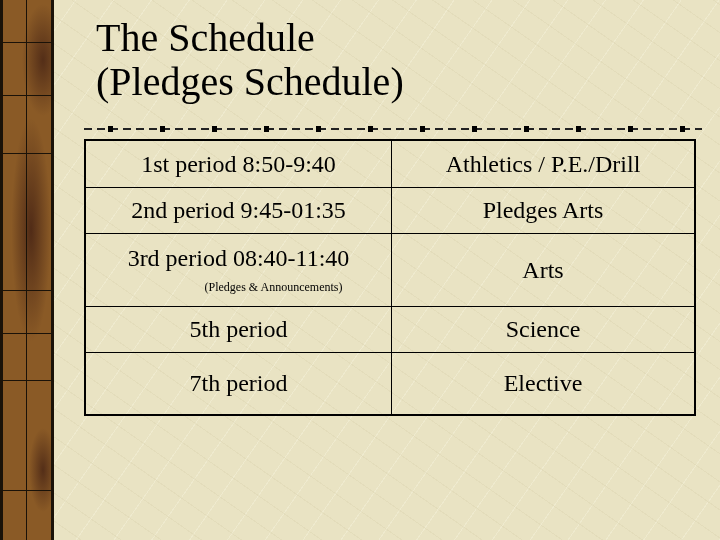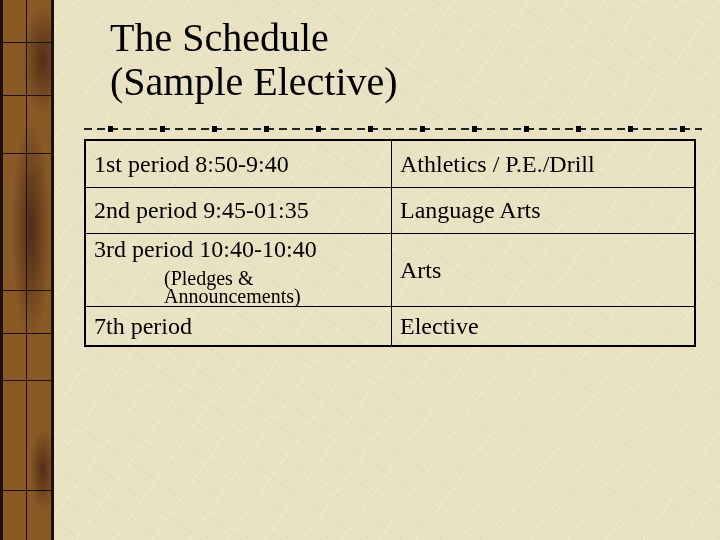--- a/index.html
+++ b/index.html
@@ -11,47 +11,47 @@
     font-family:"Liberation Serif", "DejaVu Serif", serif; color:#000; }
   .strip { position:absolute; left:0; top:0; width:54px; height:540px;
     background:#8a5a26;
     background-image:
       radial-gradient(ellipse 30px 80px at 40px 60px, rgba(70,35,20,0.8), transparent 70%),
       radial-gradient(ellipse 28px 160px at 28px 230px, rgba(70,35,20,0.85), transparent 70%),
       radial-gradient(ellipse 20px 60px at 40px 470px, rgba(70,35,20,0.8), transparent 70%);
     border-left:3px solid #1a1208; border-right:3px solid #1a1208; box-sizing:border-box; }
   .strip .vline { position:absolute; left:23px; top:0; width:1px; height:540px; background:#1a1208; }
   .strip .hline { position:absolute; left:0; width:100%; height:1px; background:#1a1208; }
-  .title { position:absolute; left:110px; top:16px; font-size:40px; line-height:44px; }
+  .title { position:absolute; left:96px; top:16px; font-size:40px; line-height:44px; }
   .rule { position:absolute; left:84px; top:128px; width:618px; height:2px;
     background-image:repeating-linear-gradient(90deg, #222 0 8px, transparent 8px 13px); }
   .rule .dot { position:absolute; top:-2px; width:5px; height:6px; background:#000; }
   table { position:absolute; left:84px; top:139px; width:612px; border-collapse:collapse;
     border:2px solid #000; font-size:24px; }
-  td { border:1px solid #000; padding:0 8px; vertical-align:middle; line-height:28px; }
+  td { border:1px solid #000; padding:0 8px; vertical-align:middle; line-height:28px;text-align:center; }
   td.c1 { width:289px; }
-  .sub { font-size:20px; line-height:18px; display:block; }
+  .sub { font-size:12px; line-height:18px; display:block; }
 </style>
 </head>
 <body>
 
 <div class="strip">
   <div class="vline"></div>
   <div class="hline" style="top:42px"></div>
   <div class="hline" style="top:95px"></div>
   <div class="hline" style="top:153px"></div>
   <div class="hline" style="top:290px"></div>
   <div class="hline" style="top:333px"></div>
   <div class="hline" style="top:380px"></div>
   <div class="hline" style="top:490px"></div>
 </div>
 
 <div class="title">
   <div>The Schedule</div>
-  <div>(Sample Elective)</div>
+  <div>(Pledges Schedule)</div>
 </div>
 
 <div class="rule">
   <span class="dot" style="left:24px"></span>
   <span class="dot" style="left:76px"></span>
   <span class="dot" style="left:128px"></span>
   <span class="dot" style="left:180px"></span>
   <span class="dot" style="left:232px"></span>
   <span class="dot" style="left:284px"></span>
   <span class="dot" style="left:336px"></span>
@@ -63,27 +63,31 @@
 </div>
 
 <table>
   <tbody>
       <tr style="height:47px">
     <td class="c1">1st period 8:50-9:40</td>
     <td>Athletics / P.E./Drill</td>
   </tr>
   <tr style="height:46px">
     <td class="c1">2nd period 9:45-01:35</td>
-    <td>Language Arts</td>
+    <td>Pledges Arts</td>
   </tr>
   <tr style="height:73px">
     <td class="c1">
-      <span>3rd period 10:40-10:40</span>
+      <span>3rd period 08:40-11:40</span>
       <span class="sub" style="padding-left:70px;padding-top:6px">(Pledges &amp; Announcements)</span>
     </td>
     <td>Arts</td>
   </tr>
-  <tr style="height:40px">
+  <tr style="height:46px">
+    <td class="c1">5th period</td>
+    <td>Science</td>
+  </tr>
+  <tr style="height:63px">
     <td class="c1">7th period</td>
     <td>Elective</td>
   </tr>
 </tbody>
   </table>
 
 </body></html>

